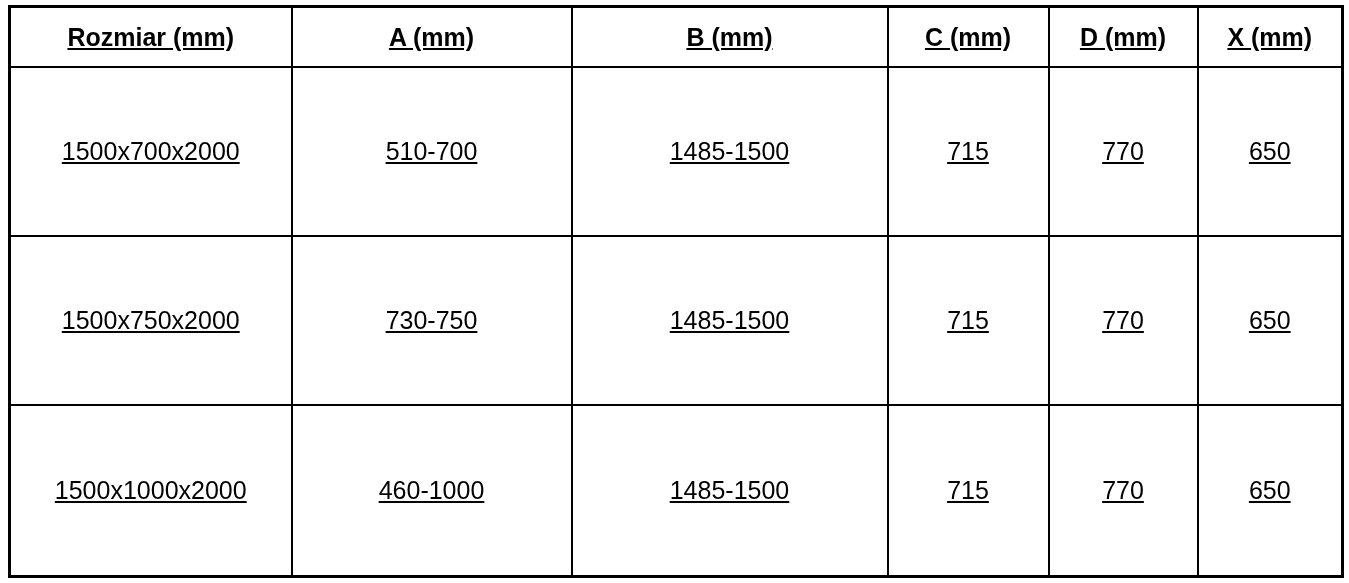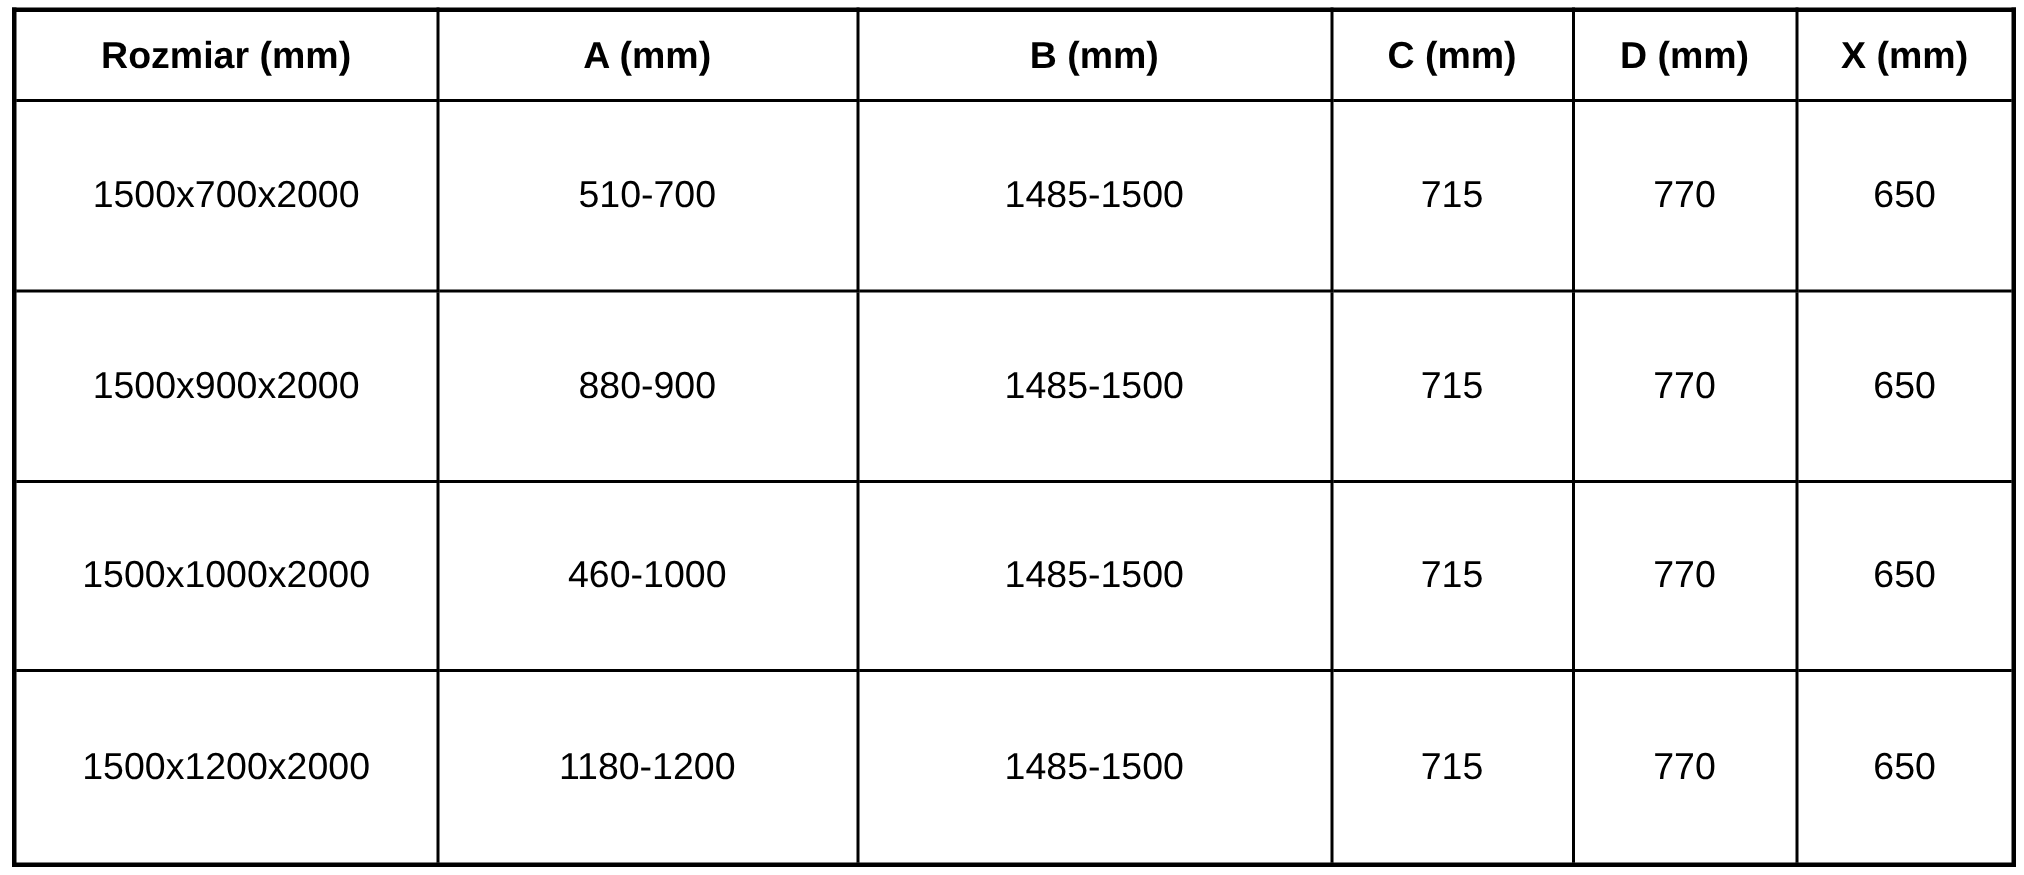--- a/index.html
+++ b/index.html
@@ -13,20 +13,21 @@
     overflow: hidden;
     font-family: "Liberation Sans", sans-serif;
     color: #000000;
   }
   .table-wrap {
     position: absolute;
     left: 8px;
     top: 5px;
     width: 1333px;
     height: 573px;
+    text-decoration: underline;
   }
   table.spec-table {
     width: 100%;
     height: 100%;
     border-collapse: collapse;
     table-layout: fixed;
     border: 3px solid #000000;
     background: #ffffff;
   }
   table.spec-table th,
@@ -82,38 +83,30 @@
     <tbody>
         <tr>
           <td>1500x700x2000</td>
           <td>510-700</td>
           <td>1485-1500</td>
           <td>715</td>
           <td>770</td>
           <td>650</td>
         </tr>
         <tr>
-          <td>1500x900x2000</td>
-          <td>880-900</td>
+          <td>1500x750x2000</td>
+          <td>730-750</td>
           <td>1485-1500</td>
           <td>715</td>
           <td>770</td>
           <td>650</td>
         </tr>
         <tr>
           <td>1500x1000x2000</td>
           <td>460-1000</td>
           <td>1485-1500</td>
           <td>715</td>
           <td>770</td>
           <td>650</td>
         </tr>
-        <tr>
-          <td>1500x1200x2000</td>
-          <td>1180-1200</td>
-          <td>1485-1500</td>
-          <td>715</td>
-          <td>770</td>
-          <td>650</td>
-        </tr>
       </tbody>
   </table>
 </div>
 
 </body></html>

